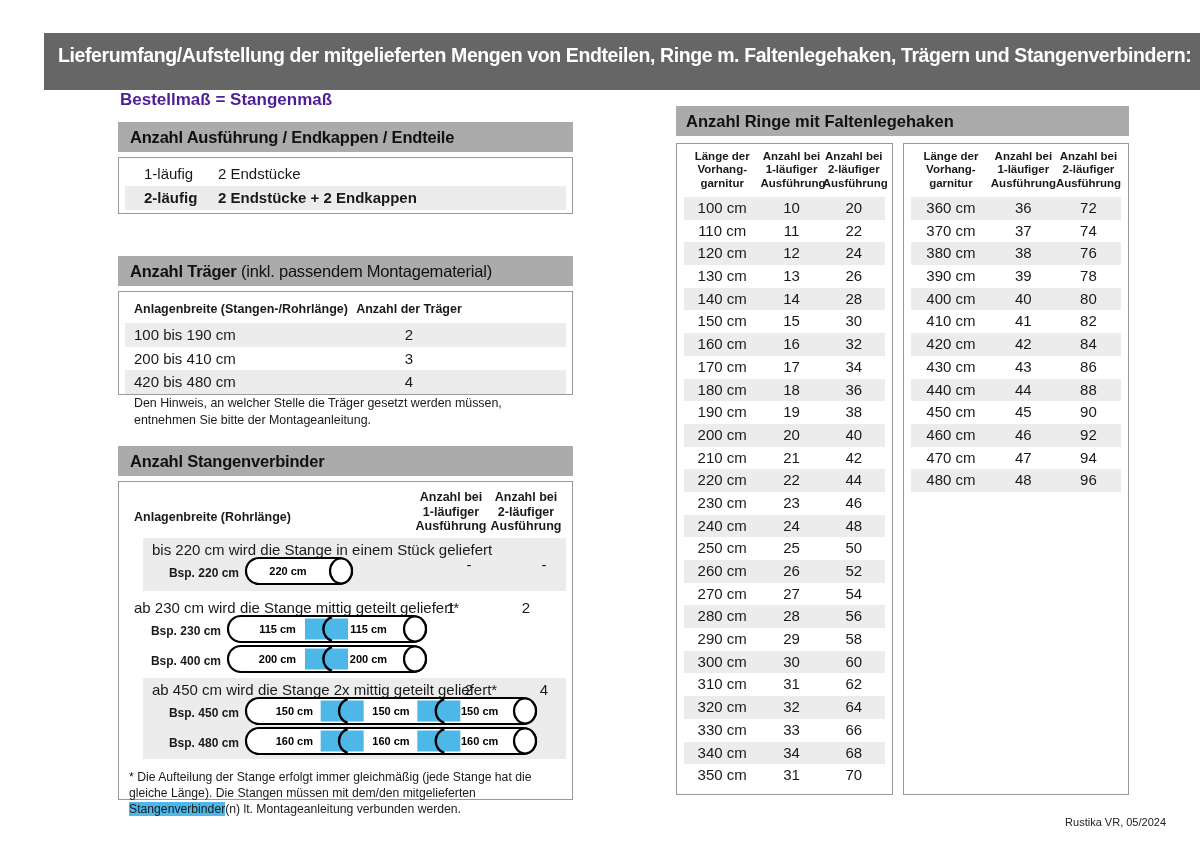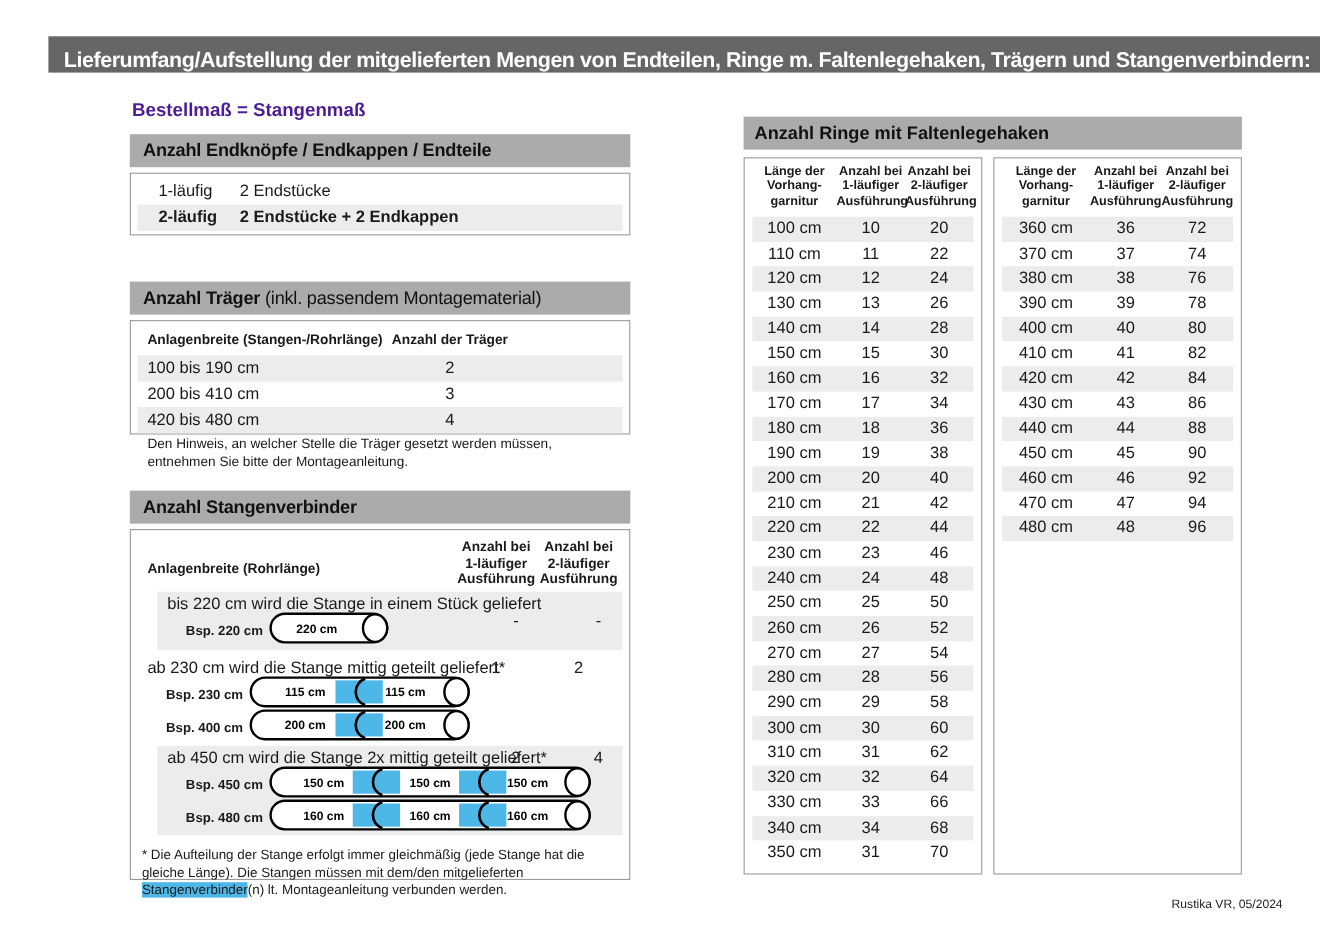--- a/index.html
+++ b/index.html
@@ -2,21 +2,21 @@
 <html><head>
 <meta charset="utf-8">
 <style>
   * { margin:0; padding:0; box-sizing:border-box; }
   html,body { background:#fff; }
   body { font-family:"Liberation Sans", sans-serif; color:#1a1a1a; }
   #page { position:relative; width:1200px; height:849px; background:#fff; overflow:hidden; }
 
   
   .titlebar {
-    position:absolute; left:44px; top:33px; width:1156px; height:33px;
+    position:absolute; left:44px; top:33px; width:1156px; height:57px;
     background:#666666; color:#fff; font-weight:bold; font-size:19.5px;
     line-height:45px; padding-left:14px; letter-spacing:-0.4px; white-space:nowrap;
   }
   .subtitle {
     position:absolute; left:120px; top:90px; color:#4c1d95;
     font-weight:bold; font-size:17px;
   }
   .footer {
     position:absolute; right:34px; top:816px; font-size:11px; color:#222;
   }
@@ -90,21 +90,21 @@
   .ring-row span { text-align:center; }
 </style>
 </head>
 <body>
 
 <div id="page">
 
   <div class="titlebar">Lieferumfang/Aufstellung der mitgelieferten Mengen von Endteilen, Ringe m. Faltenlegehaken, Trägern und Stangenverbindern:</div>
   <div class="subtitle">Bestellmaß = Stangenmaß</div>
 
-  <div class="sec-head" id="sec1-head"><b>Anzahl Endknöpfe / Endkappen / Endteile</b></div>
+  <div class="sec-head" id="sec1-head"><b>Anzahl Ausführung / Endkappen / Endteile</b></div>
   <div class="boxed" id="sec1-box">
     <div>
         <div class="et-row">
           <span class="et-label">1-läufig</span>
           <span class="et-value">2 Endstücke</span>
         </div>
         <div class="et-row shade">
           <span class="et-label">2-läufig</span>
           <span class="et-value">2 Endstücke + 2 Endkappen</span>
         </div>

